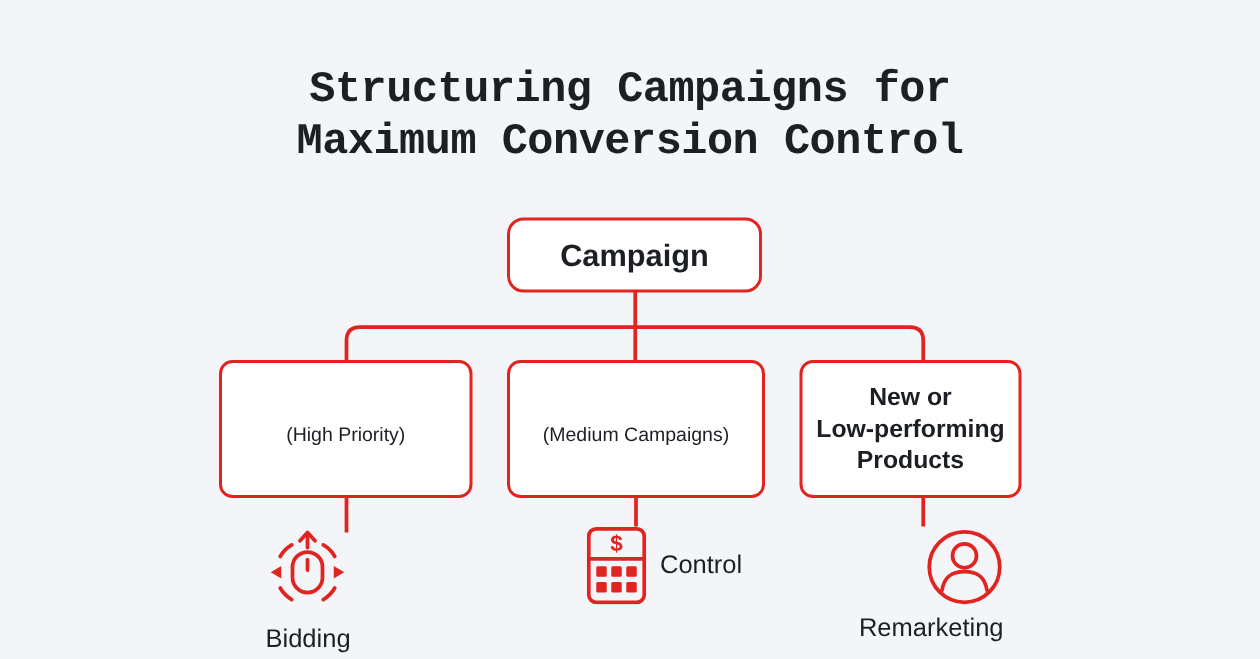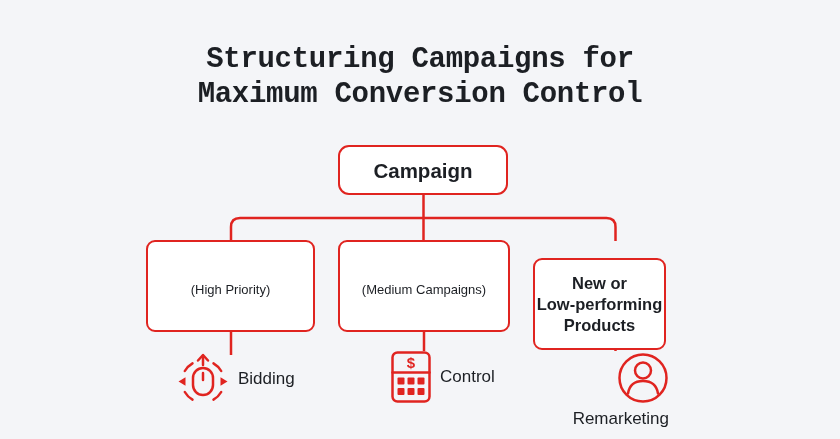--- a/index.html
+++ b/index.html
@@ -57,36 +57,36 @@
   .node-root {
     left: 338px; top: 145px;
     width: 170px; height: 50px;
     font-size: 20.5px;
     font-weight: 700;
     border-radius: 11px;
   }
   .node-child { height: 92px; top: 240px; }
   .node-child-0 { left: 146px; width: 169px; }
   .node-child-1 { left: 338px; width: 172px; }
-  .node-child-2 { left: 533px; width: 133px; margin-top: 18px; }
+  .node-child-2 { left: 533px; width: 148px; }
   .node-title {
     font-size: 16.5px;
     font-weight: 700;
     line-height: 21px;
     white-space: pre-line;
   }
   .node-sub {
     font-size: 13px;
     line-height: 19px;
     margin-top: 6px;
   }
   .legend-item { position: absolute; display: flex; }
   .legend-row { flex-direction: row; align-items: center; }
   .legend-col { flex-direction: column; align-items: flex-end; }
-  .legend-bidding { left: 177px; top: 351px; gap: 9px; }
+  .legend-bidding { left: 177px; top: 351px; gap: 9px; flex-direction: column; }
   .legend-budget  { left: 391px; top: 351px; gap: 9px; }
   .legend-remarketing { left: 565px; top: 352px; width: 104px; gap: 5px; }
   .legend-label { font-size: 17px; line-height: 20px; color: var(--ink); }
   .icon { display: block; }
   .icon .st {
     stroke: var(--red);
     stroke-width: 2.5;
     fill: none;
     stroke-linecap: round;
     stroke-linejoin: round;

